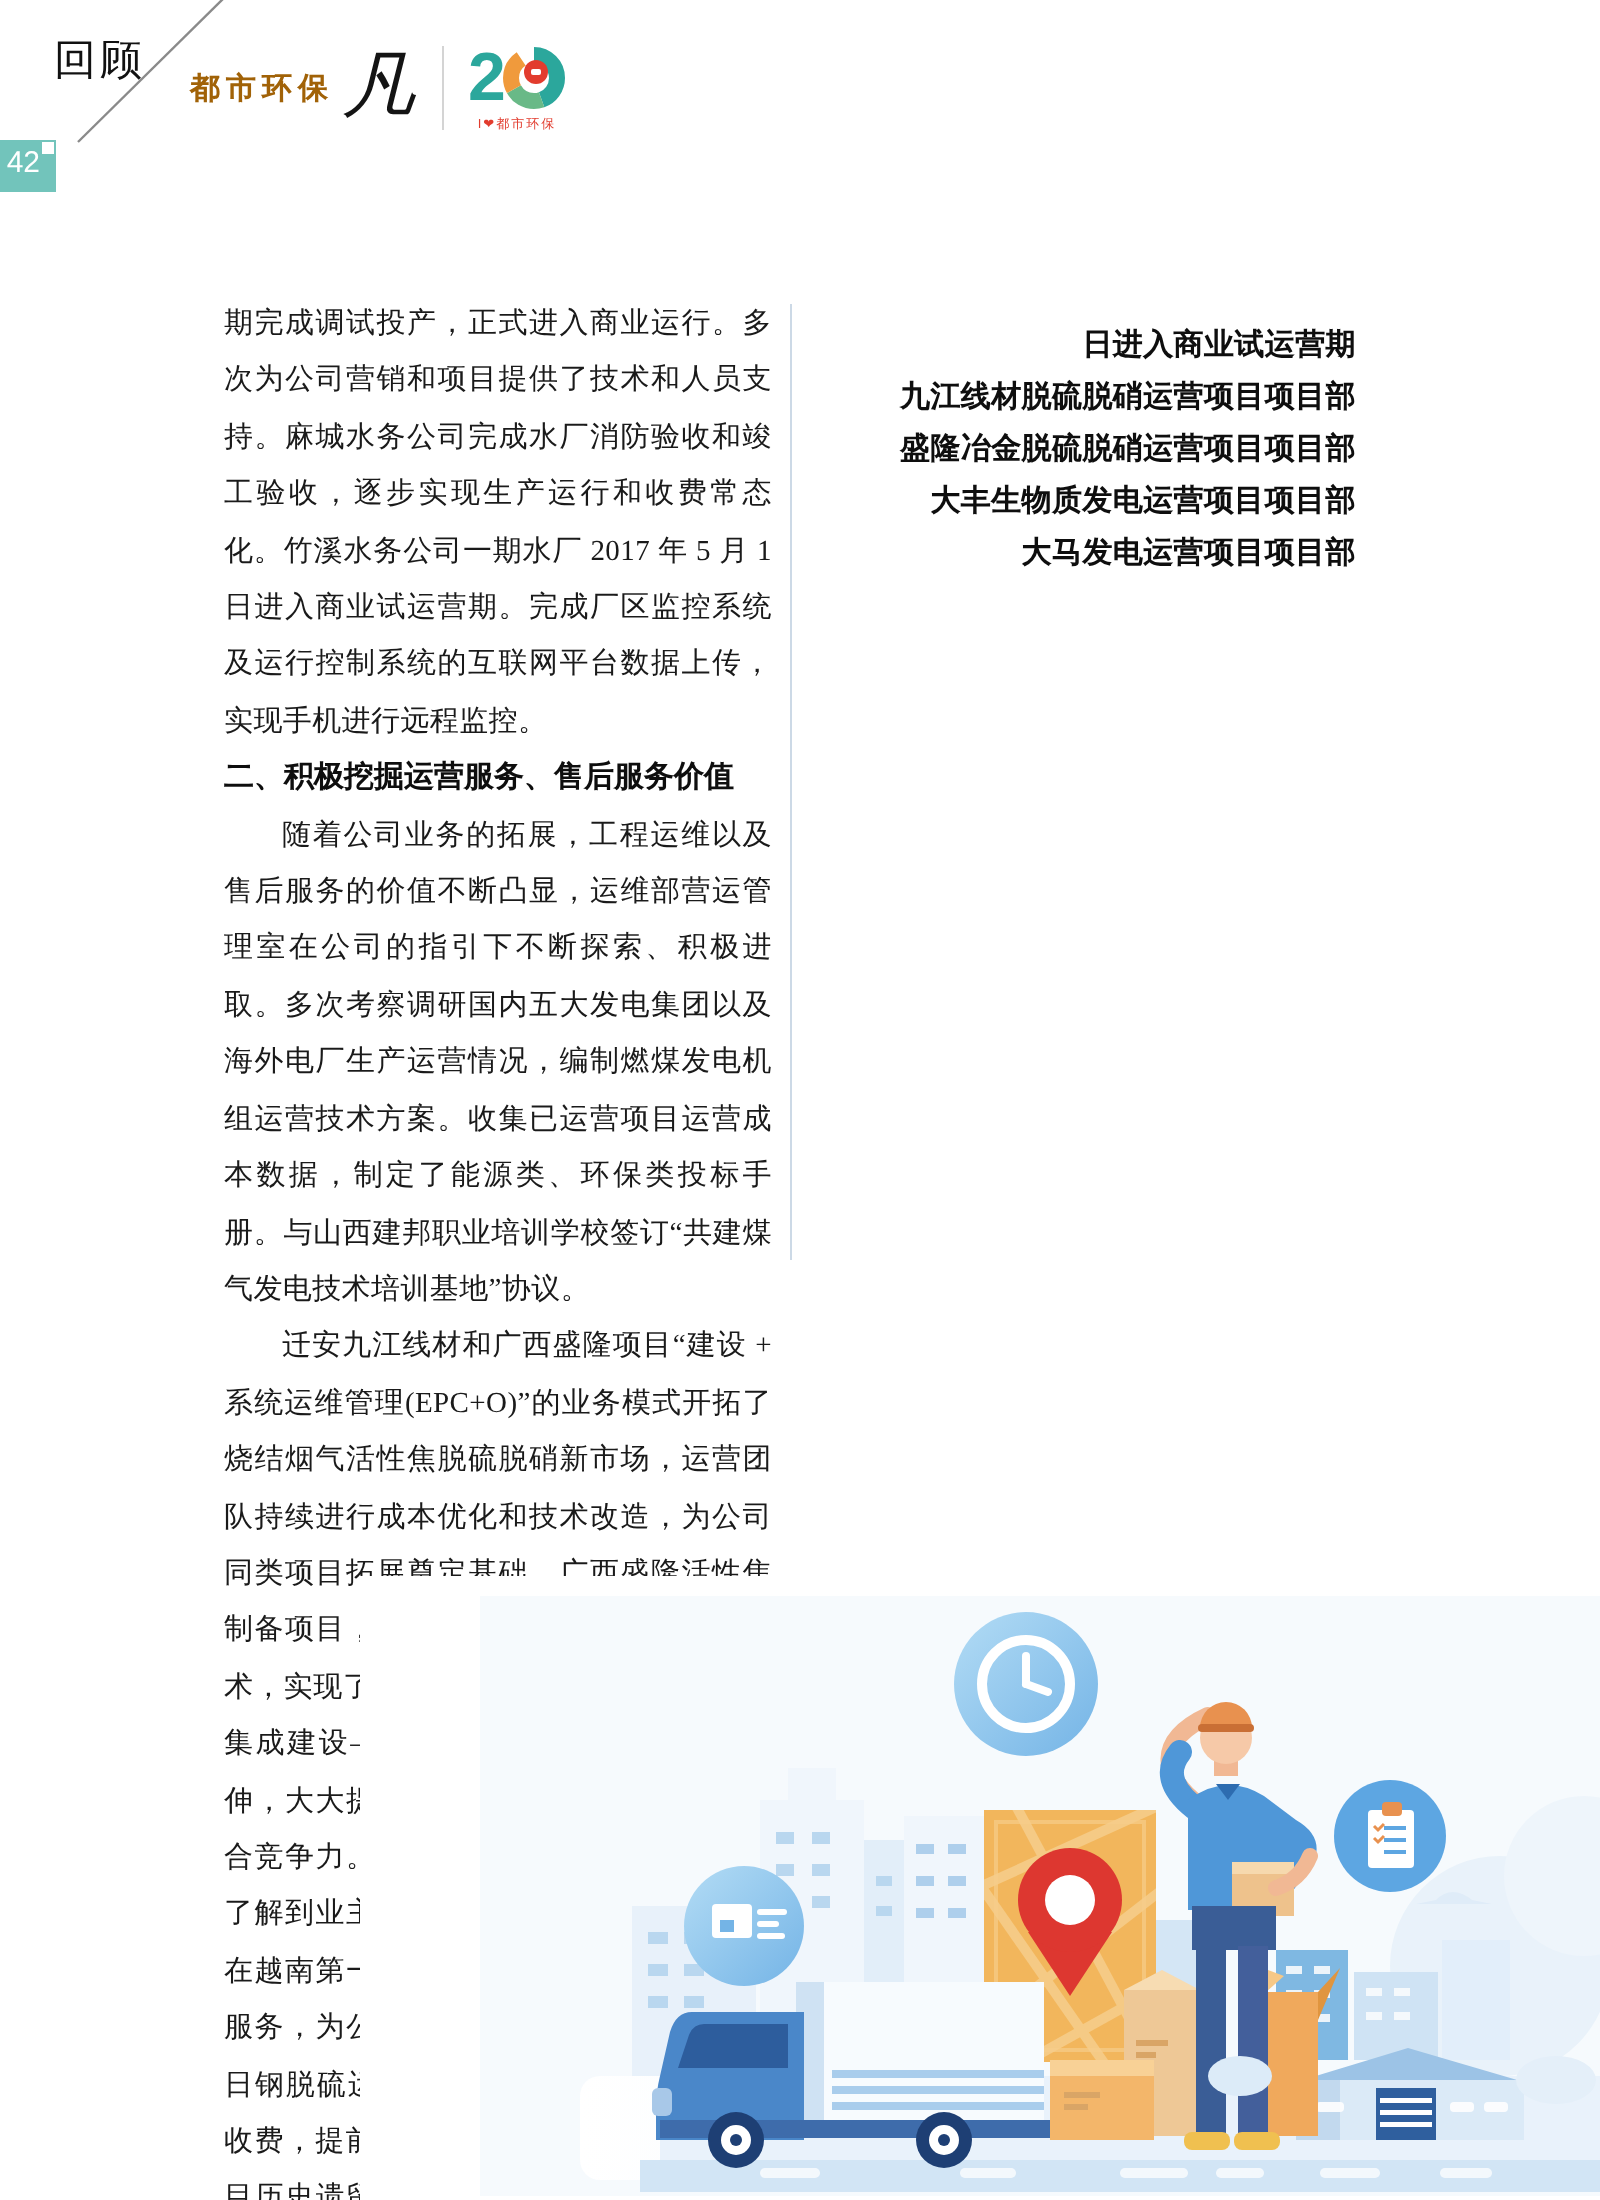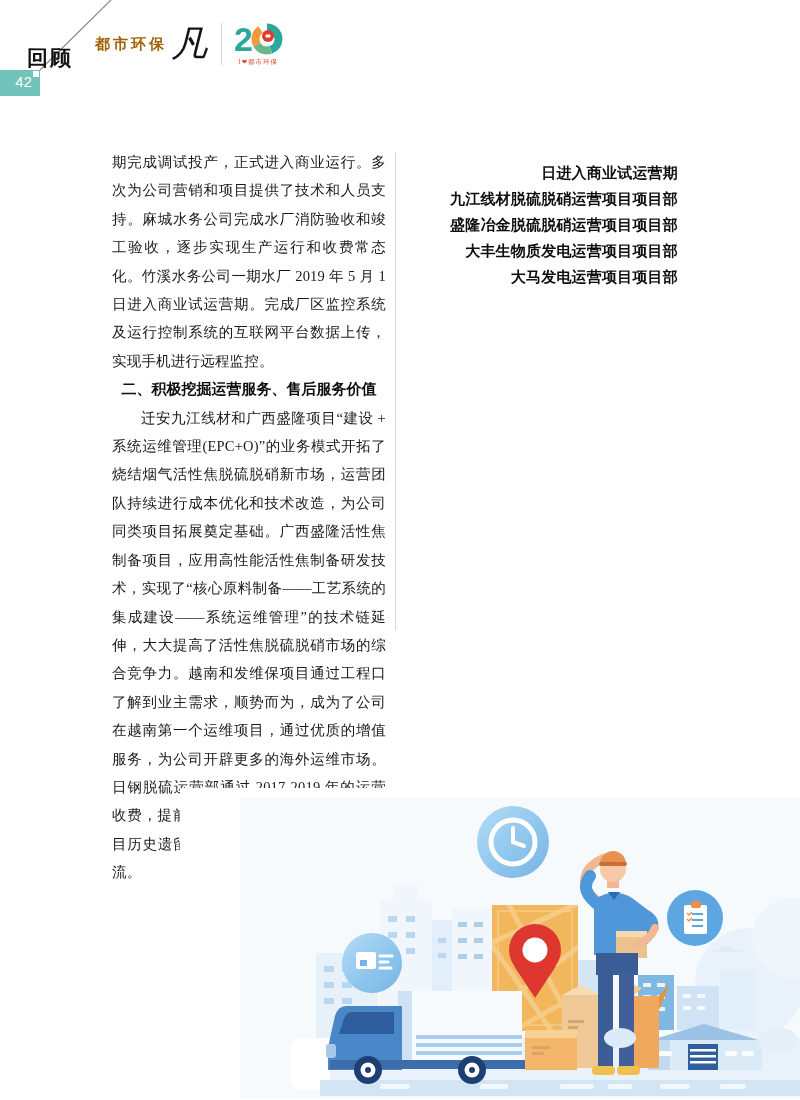--- a/index.html
+++ b/index.html
@@ -2,22 +2,22 @@
 <html><head>
 <meta charset="utf-8">
 <style>
   html,body{margin:0;padding:0;background:#fff;}
   .page{position:relative;width:800px;height:1100px;background:#fff;overflow:hidden;
         font-family:"Liberation Serif", serif;color:#1c1c1c;}
 
   
   .hdr-line-svg{position:absolute;left:0;top:0;width:200px;height:100px;pointer-events:none;}
   .section-label{position:absolute;left:27px;top:16px;font-family:"Liberation Sans",sans-serif;
-        font-weight:bold;font-size:21px;letter-spacing:2px;color:#111;margin-top:28px;}
-  .pagenum-box{position:absolute;left:0;top:70px;width:40px;height:26px;background:#72c4bb;}
+        font-weight:normal;font-size:21px;letter-spacing:2px;color:#111;}
+  .pagenum-box{position:absolute;left:0;top:70px;width:28px;height:26px;background:#72c4bb;}
   .pagenum-box .corner{position:absolute;right:1px;top:1px;width:6px;height:6px;background:#fff;}
   .pagenum-box .num{position:absolute;right:8px;top:3px;color:#fff;font-size:15px;
         font-family:"Liberation Sans",sans-serif;}
   .brand{position:absolute;left:95px;top:14px;height:60px;display:flex;align-items:center;}
   .brand-text{color:#a16207;font-size:15px;letter-spacing:3px;font-weight:bold;
         font-family:"Liberation Serif",serif;}
   .brand-glyph{font-size:36px;color:#141414;font-style:italic;margin-left:4px;line-height:1;
         font-family:"DejaVu Serif",serif;}
   .brand-sep{width:1px;height:42px;background:#d4d4d4;margin:0 12px 0 14px;}
   .logo20{display:flex;flex-direction:column;align-items:center;}
@@ -29,21 +29,21 @@
 
   
   .columns{position:absolute;left:112px;top:148px;width:566px;display:flex;}
   .col{width:274px;font-size:14.5px;line-height:28.4px;text-align:justify;
         letter-spacing:.2px;color:#1a1a1a;}
   .col-left{margin-right:18px;}
   .col p{margin:0;}
   .col p.indent{text-indent:2em;}
   .col-divider{position:absolute;left:283px;top:4px;width:1px;height:478px;background:#ccd9e6;}
   .col-heading{font-family:"Liberation Sans",sans-serif;font-weight:bold;font-size:15px;
-        text-align:center;margin:0;line-height:28.4px;color:#0e0e0e;letter-spacing:0;}
+        text-align:left;margin:0;line-height:28.4px;color:#0e0e0e;letter-spacing:0;}
   .signatures{margin-top:12px;font-family:"Liberation Sans",sans-serif;font-weight:bold;
         font-size:15px;line-height:26px;text-align:right;color:#0e0e0e;}
 
   
   .illustration{position:absolute;left:180px;top:788px;width:620px;height:312px;}
 </style>
 </head>
 <body>
 
 <div class="page">
@@ -76,22 +76,23 @@
         </div>
         <div class="logo20-tagline">I❤都市环保</div>
       </div>
     </div>
   </div>
 
   <div class="columns">
     <div class="col-divider"></div>
 
     <div class="col col-left">
-      <p>期完成调试投产，正式进入商业运行。多次为公司营销和项目提供了技术和人员支持。麻城水务公司完成水厂消防验收和竣工验收，逐步实现生产运行和收费常态化。竹溪水务公司一期水厂 2019 年 5 月 1 日进入商业试运营期。完成厂区监控系统及运行控制系统的互联网平台数据上传，实现手机进行远程监控。</p>
+      <p>期完成调试投产，正式进入商业运行。多次为公司营销和项目提供了技术和人员支持。麻城水务公司完成水厂消防验收和竣工验收，逐步实现生产运行和收费常态化。竹溪水务公司一期水厂 2017 年 5 月 1 日进入商业试运营期。完成厂区监控系统及运行控制系统的互联网平台数据上传，实现手机进行远程监控。</p>
       <p class="col-heading">二、积极挖掘运营服务、售后服务价值</p>
+      <p class="indent">随着公司业务的拓展，工程运维以及售后服务的价值不断凸显，运维部营运管理室在公司的指引下不断探索、积极进取。多次考察调研国内五大发电集团以及海外电厂生产运营情况，编制燃煤发电机组运营技术方案。收集已运营项目运营成本数据，制定了能源类、环保类投标手册。与山西建邦职业培训学校签订“共建煤气发电技术培训基地”协议。</p>
       <p class="indent">迁安九江线材和广西盛隆项目“建设 + 系统运维管理(EPC+O)”的业务模式开拓了烧结烟气活性焦脱硫脱硝新市场，运营团队持续进行成本优化和技术改造，为公司同类项目拓展奠定基础。广西盛隆活性焦制备项目，应用高性能活性焦制备研发技术，实现了“核心原料制备——工艺系统的集成建设——系统运维管理”的技术链延伸，大大提高了活性焦脱硫脱硝市场的综合竞争力。越南和发维保项目通过工程口了解到业主需求，顺势而为，成为了公司在越南第一个运维项目，通过优质的增值服务，为公司开辟更多的海外运维市场。日钢脱硫运营部通过 2017-2019 年的运营收费，提前 3 个月完成了日钢多个工程项目历史遗留的资金抵扣结算，实现了现金流。</p>
     </div>
 
     <div class="col">
       <div class="signatures">
         <div>日进入商业试运营期</div>
         <div>九江线材脱硫脱硝运营项目项目部</div>
         <div>盛隆冶金脱硫脱硝运营项目项目部</div>
         <div>大丰生物质发电运营项目项目部</div>
         <div>大马发电运营项目项目部</div>

